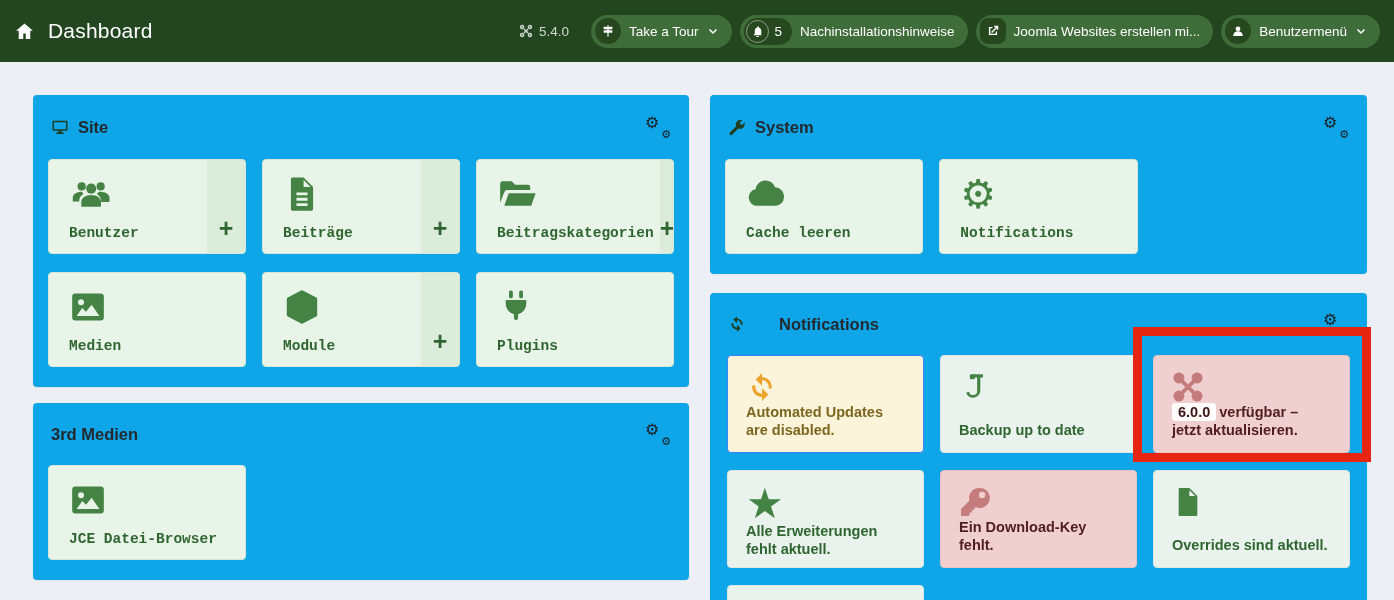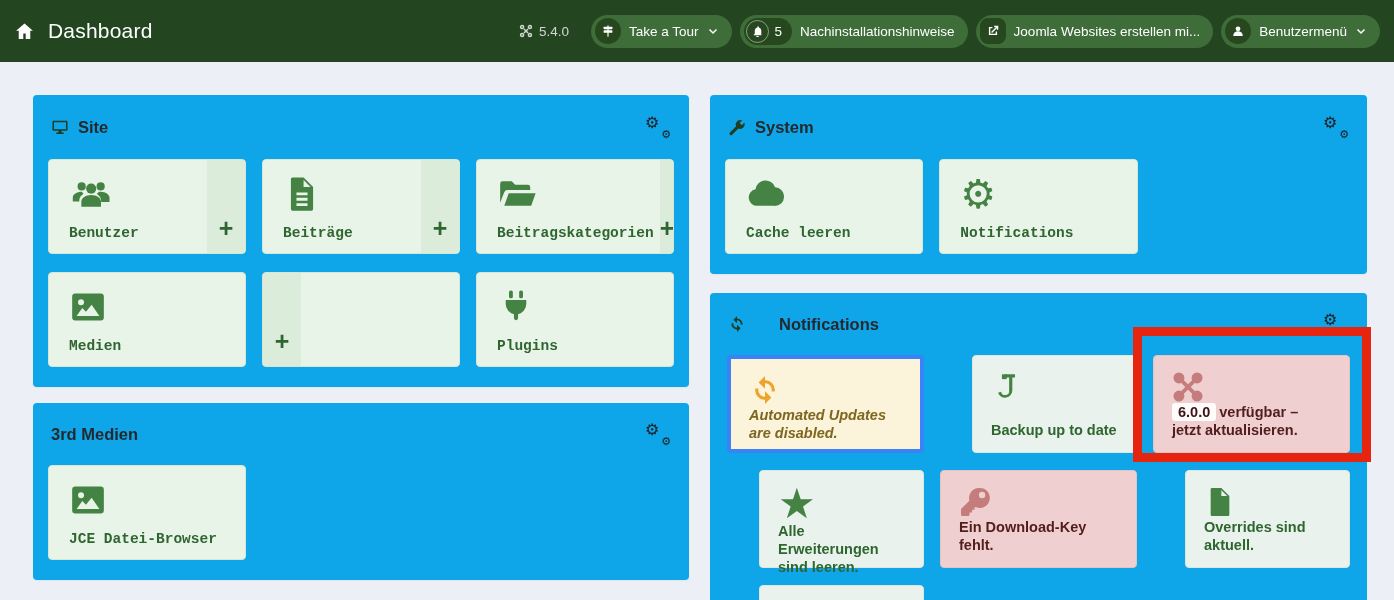--- a/index.html
+++ b/index.html
@@ -48,23 +48,23 @@
   .qicon { color:#448344; height:42px; display:flex; align-items:center; }
   .qicon svg { height:38px; width:auto; fill:currentColor; }
   .qlabel { color:#2f6630; font-weight:bold; font-size:14.5px; white-space:nowrap;font-family:Liberation Mono, monospace; }
   .qadd { width:38px; background:#dcecdb; display:flex; align-items:flex-end; justify-content:center; padding-bottom:12px; color:#2f6630; font-size:25px; font-weight:bold; line-height:1; cursor:pointer; }
 
   
   .ncard { height:98px; border-radius:4px; padding:15px 18px 13px; display:flex; flex-direction:column; justify-content:space-between; cursor:pointer; }
   .ncard .nicon { display:flex; }
   .ncard .nicon svg { height:32px; width:auto; fill:currentColor; }
   .nlabel { font-weight:bold; font-size:14.5px; line-height:1.25; }
-  .ncard.success { background:#e9f2ec; border:1px solid #dcе8df; border:1px solid #dce8df; color:#448344;margin-left:32px; }
+  .ncard.success { background:#e9f2ec; border:1px solid #dcе8df; border:1px solid #dce8df; color:#448344; }
   .ncard.success .nlabel { color:#2f6630; }
-  .ncard.warning { background:#fcf4da; border:4px solid #3b82f6; color:#eda42c;font-style:italic; }
+  .ncard.warning { background:#fcf4da; border:1px solid #3b82f6; color:#eda42c; }
   .ncard.warning .nlabel { color:#7d661f; }
   .ncard.danger { background:#efcfcf; border:1px solid #e6c2c2; color:#c47c7c; }
   .ncard.danger .nlabel { color:#521d1d; }
   .glyph-icon { font-size:40px; line-height:38px; }
   .vbadge { background:rgba(255,255,255,.9); border-radius:3px; padding:1px 6px; margin-right:3px; color:#3c1414; }
 
   
   .highlight-box { position:absolute; left:1133px; top:327px; width:238px; height:135px; border:9px solid #e62510; z-index:20; pointer-events:none; }
 </style>
 </head>
@@ -209,20 +209,29 @@
             <span class="qicon">
               <svg viewBox="0 0 24 24">
                   <path d="M4 3.5h16a2 2 0 0 1 2 2v13a2 2 0 0 1-2 2H4a2 2 0 0 1-2-2v-13a2 2 0 0 1 2-2zm3.6 3.6a1.9 1.9 0 1 0 0 3.8 1.9 1.9 0 0 0 0-3.8zM4.8 17.7h14.4l-4.9-7.2-3.6 4.5-2.3-2.3z" fill-rule="evenodd"></path>
                 </svg>
             </span>
             <span class="qlabel">Medien</span>
           </div>
         </div>
 
         <div class="qcard">
+          <div class="qmain">
+            <span class="qicon">
+              <svg viewBox="0 0 24 24" fill="none" stroke="currentColor" stroke-width="2.2" stroke-linejoin="round">
+                  <path d="M12 2.5l8.5 4.5v10L12 21.5 3.5 17V7z"></path>
+                  <path d="M3.5 7l8.5 4.5L20.5 7M12 21.5v-10"></path>
+                </svg>
+            </span>
+            <span class="qlabel">Module</span>
+          </div>
           <div class="qadd">
               <span>+</span>
             </div>
         </div>
 
         <div class="qcard">
           <div class="qmain">
             <span class="qicon">
               <svg viewBox="0 0 24 24">
                   <rect x="7.6" y="1.5" width="2.4" height="5" rx="1"></rect>
@@ -337,21 +346,21 @@
                 <circle cx="18.8" cy="5.2" r="2.7"></circle>
                 <circle cx="5.2" cy="18.8" r="2.7"></circle>
                 <circle cx="18.8" cy="18.8" r="2.7"></circle>
               </svg>
           </span>
           <span class="nlabel"><span class="vbadge">6.0.0</span><span>verfügbar – jetzt aktualisieren.</span></span>
         </div>
 
         <div class="ncard success">
           <span class="nicon glyph-icon" style="font-size:42px; line-height:36px;">★</span>
-          <span class="nlabel">Alle Erweiterungen sind leeren.</span>
+          <span class="nlabel">Alle Erweiterungen fehlt aktuell.</span>
         </div>
 
         <div class="ncard danger">
           <span class="nicon">
             <svg viewBox="0 0 24 24">
                 <path d="M15 1.5A7.5 7.5 0 0 0 7.8 11L1.5 17.3v4a1.2 1.2 0 0 0 1.2 1.2h4a1.2 1.2 0 0 0 1.2-1.2v-1.5h1.9v-1.9h1.9v-1.9h1.3A7.5 7.5 0 1 0 15 1.5zm2.3 7.6a2.4 2.4 0 1 1 0-4.8 2.4 2.4 0 0 1 0 4.8z"></path>
               </svg>
           </span>
           <span class="nlabel">Ein Download-Key fehlt.</span>
         </div>

